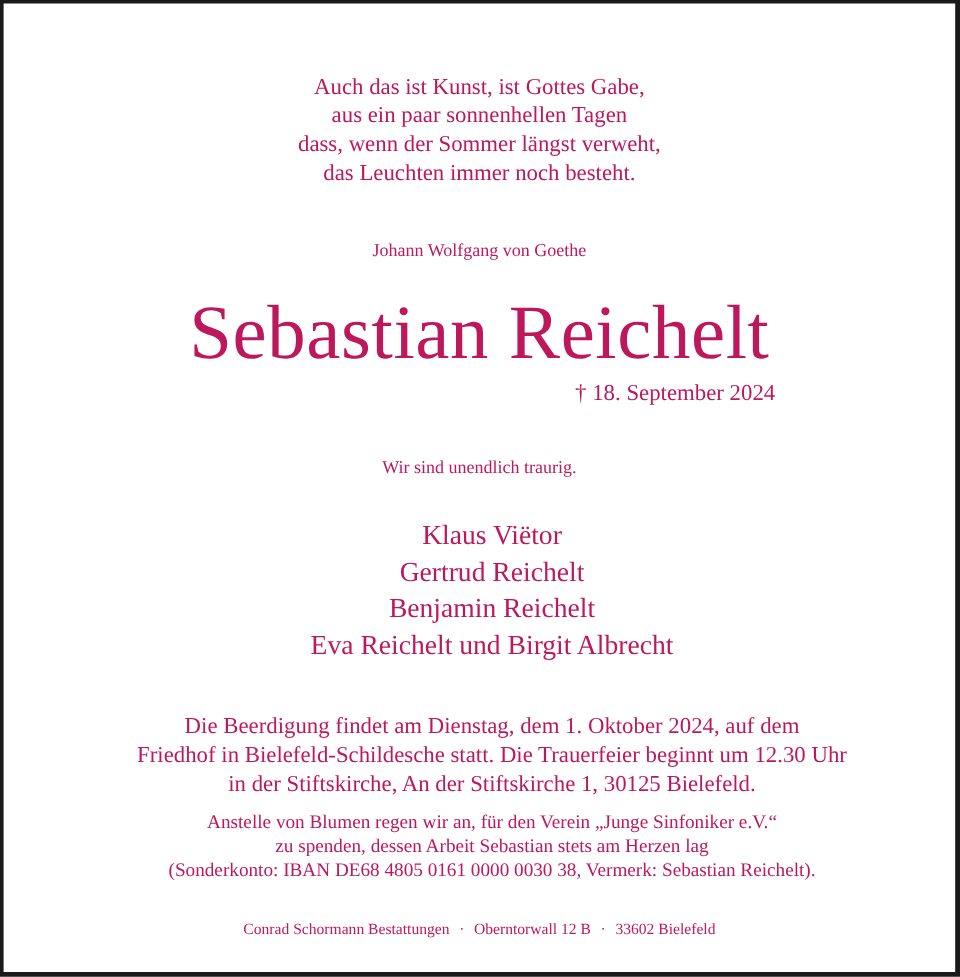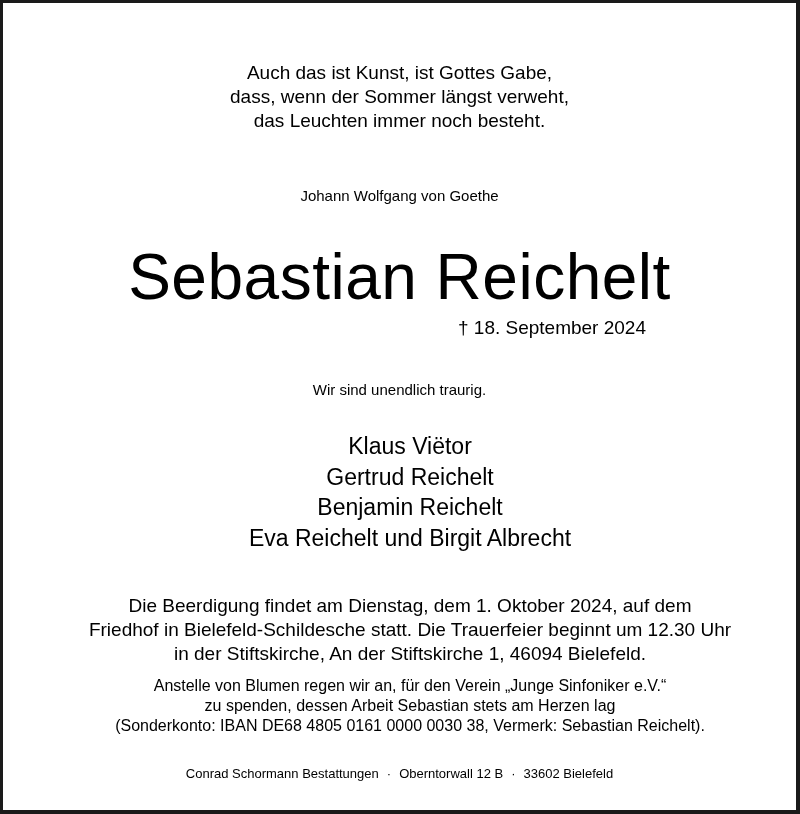--- a/index.html
+++ b/index.html
@@ -15,37 +15,37 @@
     .page {
       position: relative;
       width: 800px;
       height: 814px;
       box-sizing: border-box;
       border-top: 3px solid #1a1a1a;
       border-left: 3px solid #1a1a1a;
       border-right: 4px solid #1a1a1a;
       border-bottom: 4px solid #1a1a1a;
       background: #ffffff;
-      color: #000000;
-      font-family: Liberation Sans, sans-serif;
+      color: #be185d;
+      font-family: Liberation Serif, serif;
     }
     .abs {
       position: absolute;
       left: 0;
       right: 0;
       text-align: center;
     }
     .poem {
       top: 58px;
       font-size: 19px;
       line-height: 24px;
     }
     .poem div { white-space: nowrap; }
     .poem-author {
-      top: 183px;
+      top: 196px;
       font-size: 15px;
       line-height: 20px;
     }
     .name {
       top: 234px;
       font-size: 64px;
       line-height: 80px;
       letter-spacing: 0.5px;
     }
     .dates {
@@ -89,20 +89,21 @@
       margin: 0 8px;
     }
   </style>
 </head>
 <body>
 
 <div class="page">
 
   <div class="abs poem">
     <div>Auch das ist Kunst, ist Gottes Gabe,</div>
+    <div>aus ein paar sonnenhellen Tagen</div>
     <div>dass, wenn der Sommer längst verweht,</div>
     <div>das Leuchten immer noch besteht.</div>
   </div>
 
   <div class="abs poem-author">Johann Wolfgang von Goethe</div>
 
   <div class="abs name">Sebastian Reichelt</div>
 
   <div class="dates died">† 18. September 2024</div>
 
@@ -111,21 +112,21 @@
   <div class="abs family">
     <div>Klaus Viëtor</div>
     <div>Gertrud Reichelt</div>
     <div>Benjamin Reichelt</div>
     <div>Eva Reichelt und Birgit Albrecht</div>
   </div>
 
   <div class="abs funeral">
     <div>Die Beerdigung findet am Dienstag, dem 1. Oktober 2024, auf dem</div>
     <div>Friedhof in Bielefeld-Schildesche statt. Die Trauerfeier beginnt um 12.30 Uhr</div>
-    <div>in der Stiftskirche, An der Stiftskirche 1, 46094 Bielefeld.</div>
+    <div>in der Stiftskirche, An der Stiftskirche 1, 30125 Bielefeld.</div>
   </div>
 
   <div class="abs donation">
     <div>Anstelle von Blumen regen wir an, für den Verein „Junge Sinfoniker e.V.“</div>
     <div>zu spenden, dessen Arbeit Sebastian stets am Herzen lag</div>
     <div>(Sonderkonto: IBAN DE68 4805 0161 0000 0030 38, Vermerk: Sebastian Reichelt).</div>
   </div>
 
   <div class="abs footer">
     <span>Conrad Schormann Bestattungen</span><span class="sep">·</span><span>Oberntorwall 12 B</span><span class="sep">·</span><span>33602 Bielefeld</span>

